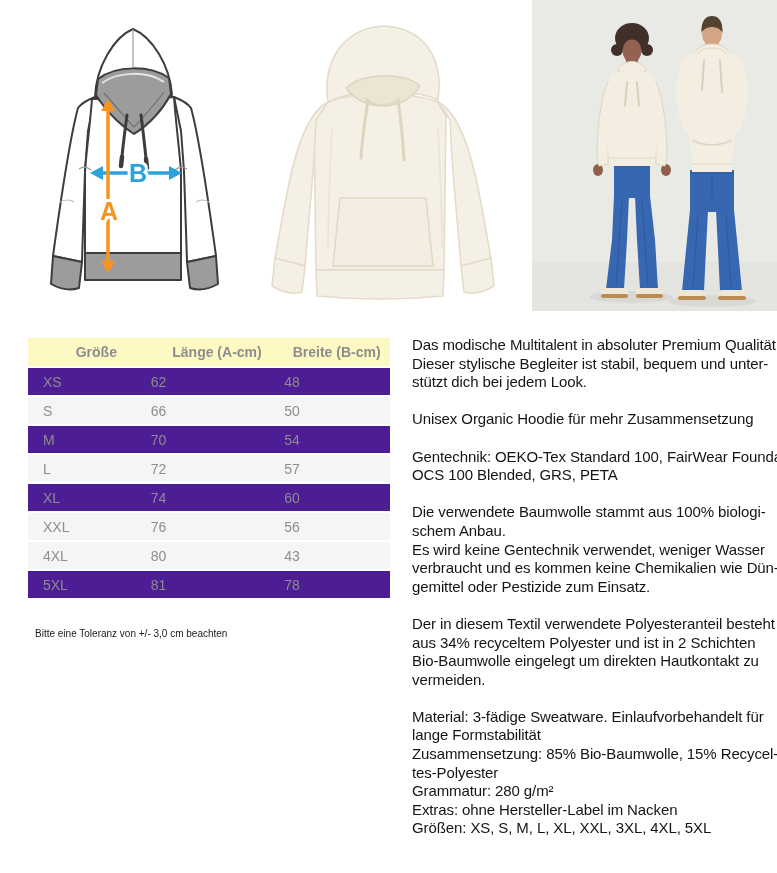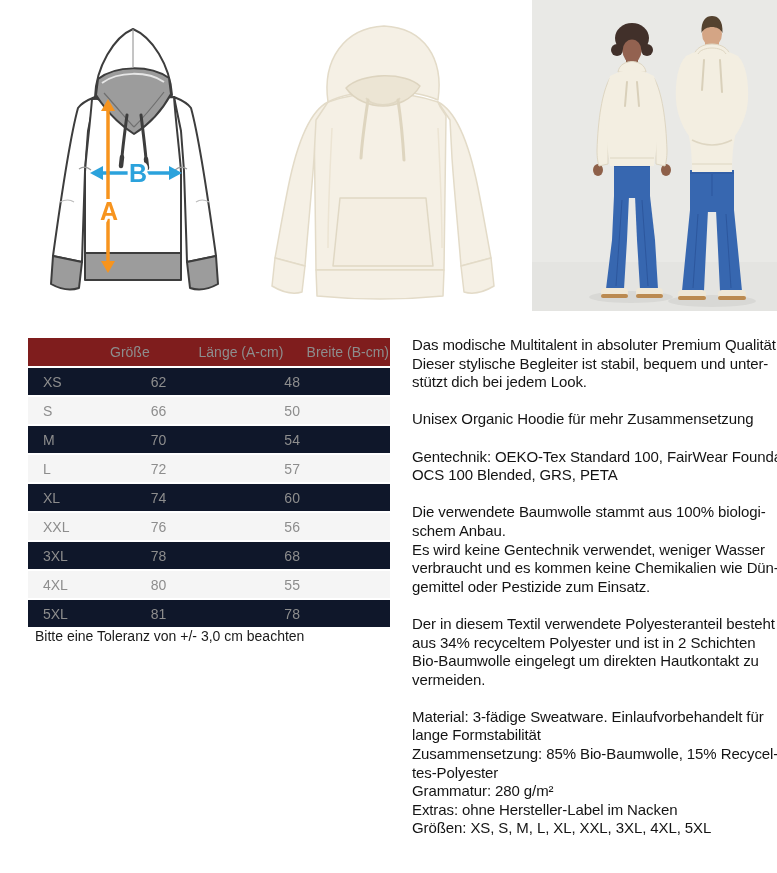--- a/index.html
+++ b/index.html
@@ -8,29 +8,29 @@
   .abs{position:absolute;}
 
   
   #diagram-box{left:30px;top:15px;width:210px;height:285px;}
   #product-box{left:262px;top:8px;width:245px;height:296px;}
   #models-box{left:532px;top:0px;width:245px;height:311px;}
 
   
   table.size-table{position:absolute;left:28px;top:336px;width:362px;
     border-collapse:separate;border-spacing:0 2px;font-size:14px;color:#8d8d8d;}
-  table.size-table th{font-weight:400;text-align:right;background:#7f1d1d;height:26px;}
+  table.size-table th{font-weight:700;text-align:center;background:#fef9c3;height:26px;}
   table.size-table td{height:25px;}
-  table.size-table tr.odd  td{background:#0f172a;}
+  table.size-table tr.odd  td{background:#4c1d95;}
   table.size-table tr.even td{background:#f5f5f5;}
   .c1{width:112px;padding-left:15px;}
   .c2{width:140px;padding-left:0;}
   .c3{width:110px;padding-left:0;}
 
-  #tolerance-note{left:35px;top:628px;font-size:14px;color:#1a1a1a;}
+  #tolerance-note{left:35px;top:628px;font-size:10px;color:#1a1a1a;}
 
   
   #description{left:412px;top:336px;width:360px;font-size:15px;line-height:18.6px;
     letter-spacing:-0.1px;color:#141414;}
   #description p{margin:0 0 18.6px 0;white-space:pre;}
   #description p:last-child{margin-bottom:0;}
 
   
   .measure-label{font-family:"Liberation Sans",sans-serif;font-weight:bold;font-size:25px;
     paint-order:stroke;stroke:#ffffff;stroke-width:6px;stroke-linejoin:round;}
@@ -210,29 +210,24 @@
       <tr class="odd">
         <td class="c1">XL</td>
         <td class="c2">74</td>
         <td class="c3">60</td>
       </tr>
       <tr class="even">
         <td class="c1">XXL</td>
         <td class="c2">76</td>
         <td class="c3">56</td>
       </tr>
-      <tr class="odd">
-        <td class="c1">3XL</td>
-        <td class="c2">78</td>
-        <td class="c3">68</td>
-      </tr>
       <tr class="even">
         <td class="c1">4XL</td>
         <td class="c2">80</td>
-        <td class="c3">55</td>
+        <td class="c3">43</td>
       </tr>
       <tr class="odd">
         <td class="c1">5XL</td>
         <td class="c2">81</td>
         <td class="c3">78</td>
       </tr>
     </tbody>
   </table>
 
   <div class="abs" id="tolerance-note">Bitte eine Toleranz von +/- 3,0 cm beachten</div>

